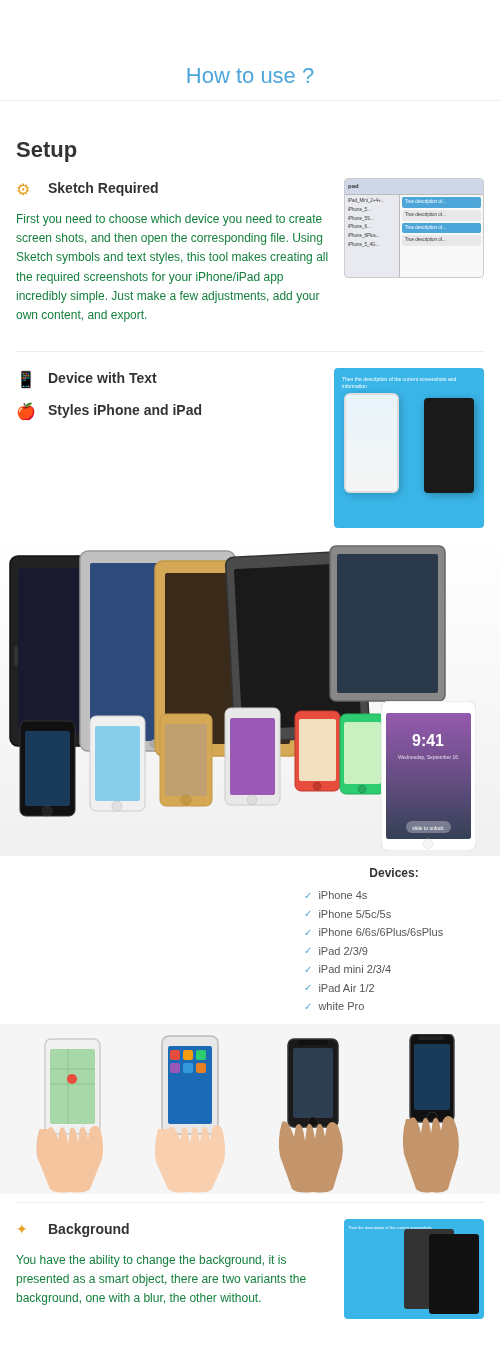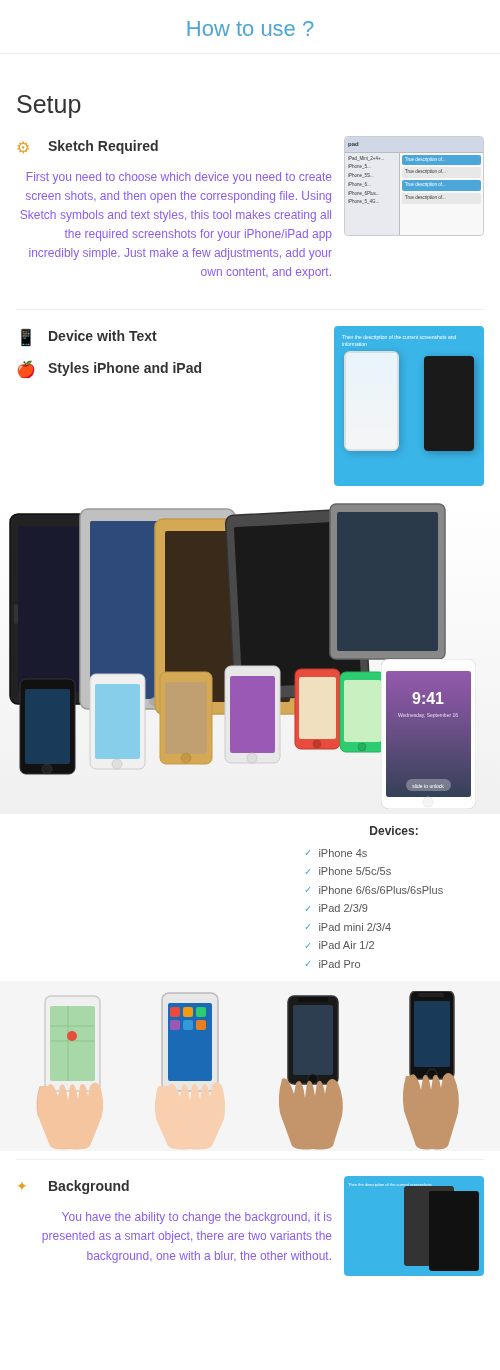--- a/index.html
+++ b/index.html
@@ -16,26 +16,27 @@
     
     .header {
       text-align: center;
       padding: 12px 0 8px;
       border-bottom: 1px solid #eee;
     }
     .header h1 {
       color: #4da6d9;
       font-size: 22px;
       font-weight: 400;
+      margin-top: 47px;
     }
 
     
     .section-title {
-      font-size: 25px;
-      font-weight: 400;
+      font-size: 22px;
+      font-weight: 700;
       color: #333;
       margin-bottom: 12px;
       margin-top: 16px;
     }
 
     
     .sub-section {
       display: flex;
       align-items: flex-start;
       margin-bottom: 8px;
@@ -49,24 +50,23 @@
     }
     .sub-section-title {
       font-size: 14px;
       font-weight: 600;
       color: #333;
     }
 
     
     .body-text {
       font-size: 12px;
-      color: #8b5cf6;
+      color: #15803d;
       line-height: 1.6;
       margin-bottom: 10px;
-      text-align: right;
     }
 
     
     .setup-section {
       padding: 16px 16px 8px;
       display: flex;
       flex-direction: column;
     }
     .setup-content {
       display: flex;
@@ -456,21 +456,21 @@
         <li>
           <span class="check-icon">✓</span>
           <span>iPad mini 2/3/4</span>
         </li>
         <li>
           <span class="check-icon">✓</span>
           <span>iPad Air 1/2</span>
         </li>
         <li>
           <span class="check-icon">✓</span>
-          <span>iPad Pro</span>
+          <span>white Pro</span>
         </li>
       </ul>
     </div>
   </div>
 
   <div class="hand-container">
 
     <div style="display:flex;flex-direction:column;align-items:center;width:100px;height:160px;position:relative;">
       <svg width="100" height="160" viewBox="0 0 100 160">
 

